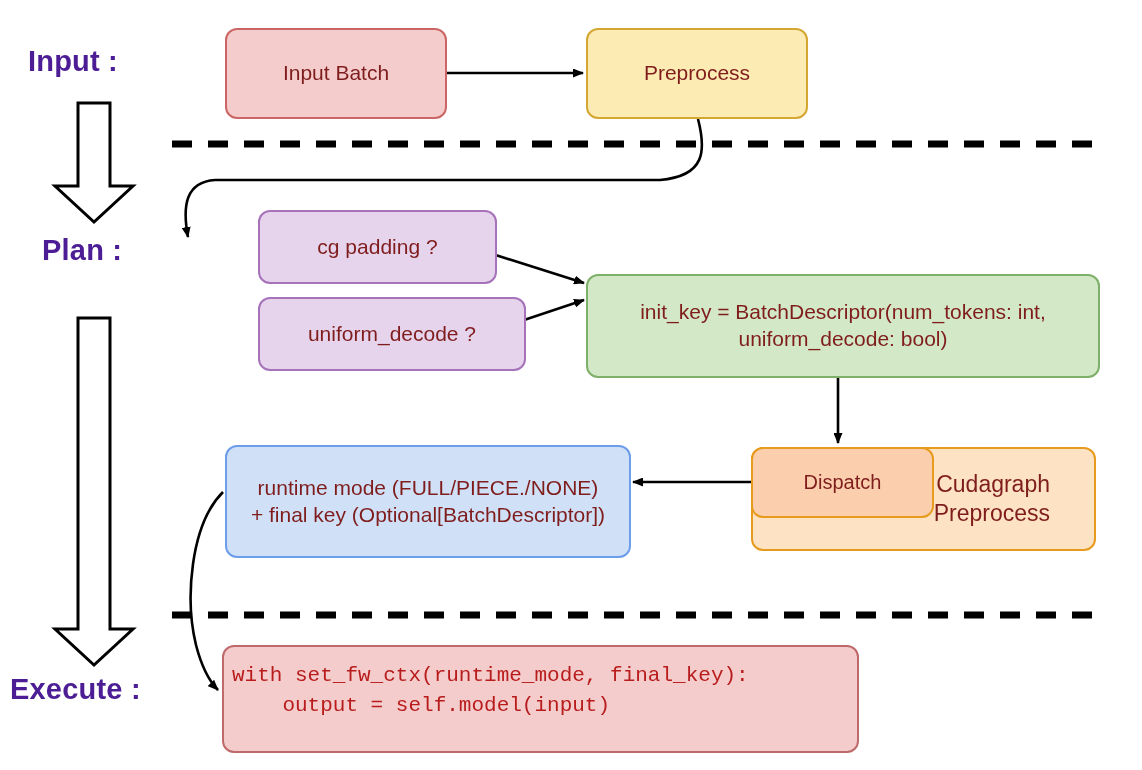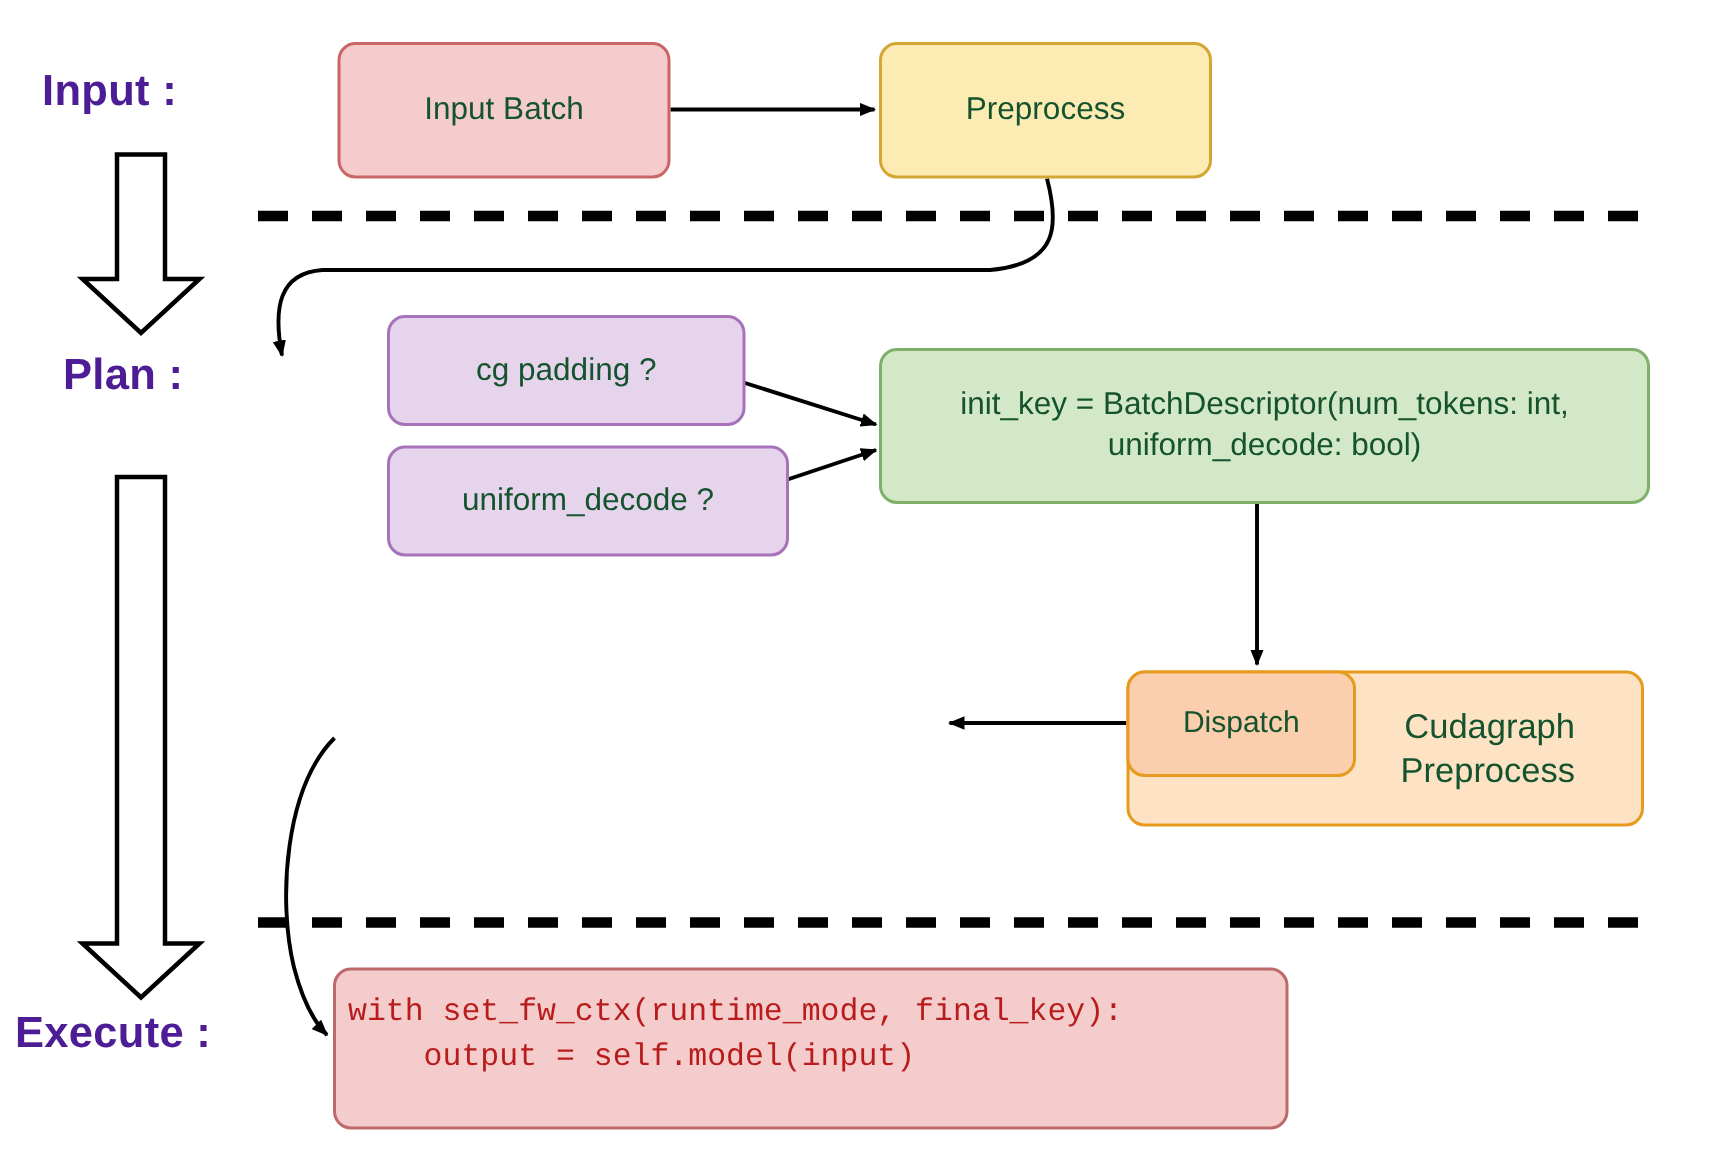--- a/index.html
+++ b/index.html
@@ -38,40 +38,41 @@
     box-sizing: border-box;
     border-radius: 12px;
     border-style: solid;
     border-width: 2px;
     display: flex;
     align-items: center;
     justify-content: center;
     text-align: center;
     font-family: "Liberation Sans", sans-serif;
     font-size: 21px;
-    color: #14532d;
+    color: #7f1d1d;
     line-height: 1.28;
     padding: 0 8px;
   }
   .node-input-batch {
     background: #f4cccc;
     border-color: #cc6666;
   }
   .node-preprocess {
     background: #fdebb4;
     border-color: #d4a733;
   }
   .node-purple {
     background: #e6d4ec;
     border-color: #a673bb;
     margin-left: 33px;
   }
   .node-green {
     background: #d3e8c6;
     border-color: #7fb069;
+    margin-top: 42px;
   }
   .node-blue {
     background: #cfe0f7;
     border-color: #6d9eeb;
   }
   .node-dispatcher-outer {
     background: #fde2c4;
     border-color: #e69b1e;
     align-items: center;
     justify-content: flex-end;
@@ -151,27 +152,31 @@
 
   <div class="node node-purple" style="left:225px; top:297px; width:268px; height:74px;">
     <span class="node-label">uniform_decode ?</span>
   </div>
 
   <div class="node node-green" style="left:586px; top:232px; width:514px; height:104px; flex-direction:column;">
     <span class="node-label">init_key = BatchDescriptor(num_tokens: int,</span>
     <span class="node-label">uniform_decode: bool)</span>
   </div>
 
+  <div class="node node-blue" style="left:225px; top:445px; width:406px; height:113px; flex-direction:column;">
+    <span class="node-label">runtime mode (FULL/PIECE./NONE)</span>
+    <span class="node-label">+ final key (Optional[BatchDescriptor])</span>
+  </div>
 
   <div class="node node-dispatcher-outer" style="left:751px; top:447px; width:345px; height:104px; flex-direction:column; align-items:flex-end; justify-content:center;">
     <span class="node-label" style="margin-right:18px;">Cudagraph</span>
     <span class="node-label" style="margin-right:18px;">Preprocess</span>
   </div>
 
-  <div class="node node-dispatch-inner" style="left:751px; top:447px; width:153px; height:71px;">
+  <div class="node node-dispatch-inner" style="left:751px; top:447px; width:183px; height:71px;">
     <span class="node-label">Dispatch</span>
   </div>
 
   <div class="node node-code" style="left:222px; top:645px; width:637px; height:108px; flex-direction:column; align-items:flex-start;">
     <span class="node-label">with set_fw_ctx(runtime_mode, final_key):</span>
     <span class="node-label">    output = self.model(input)</span>
   </div>
 
 </div>
 

